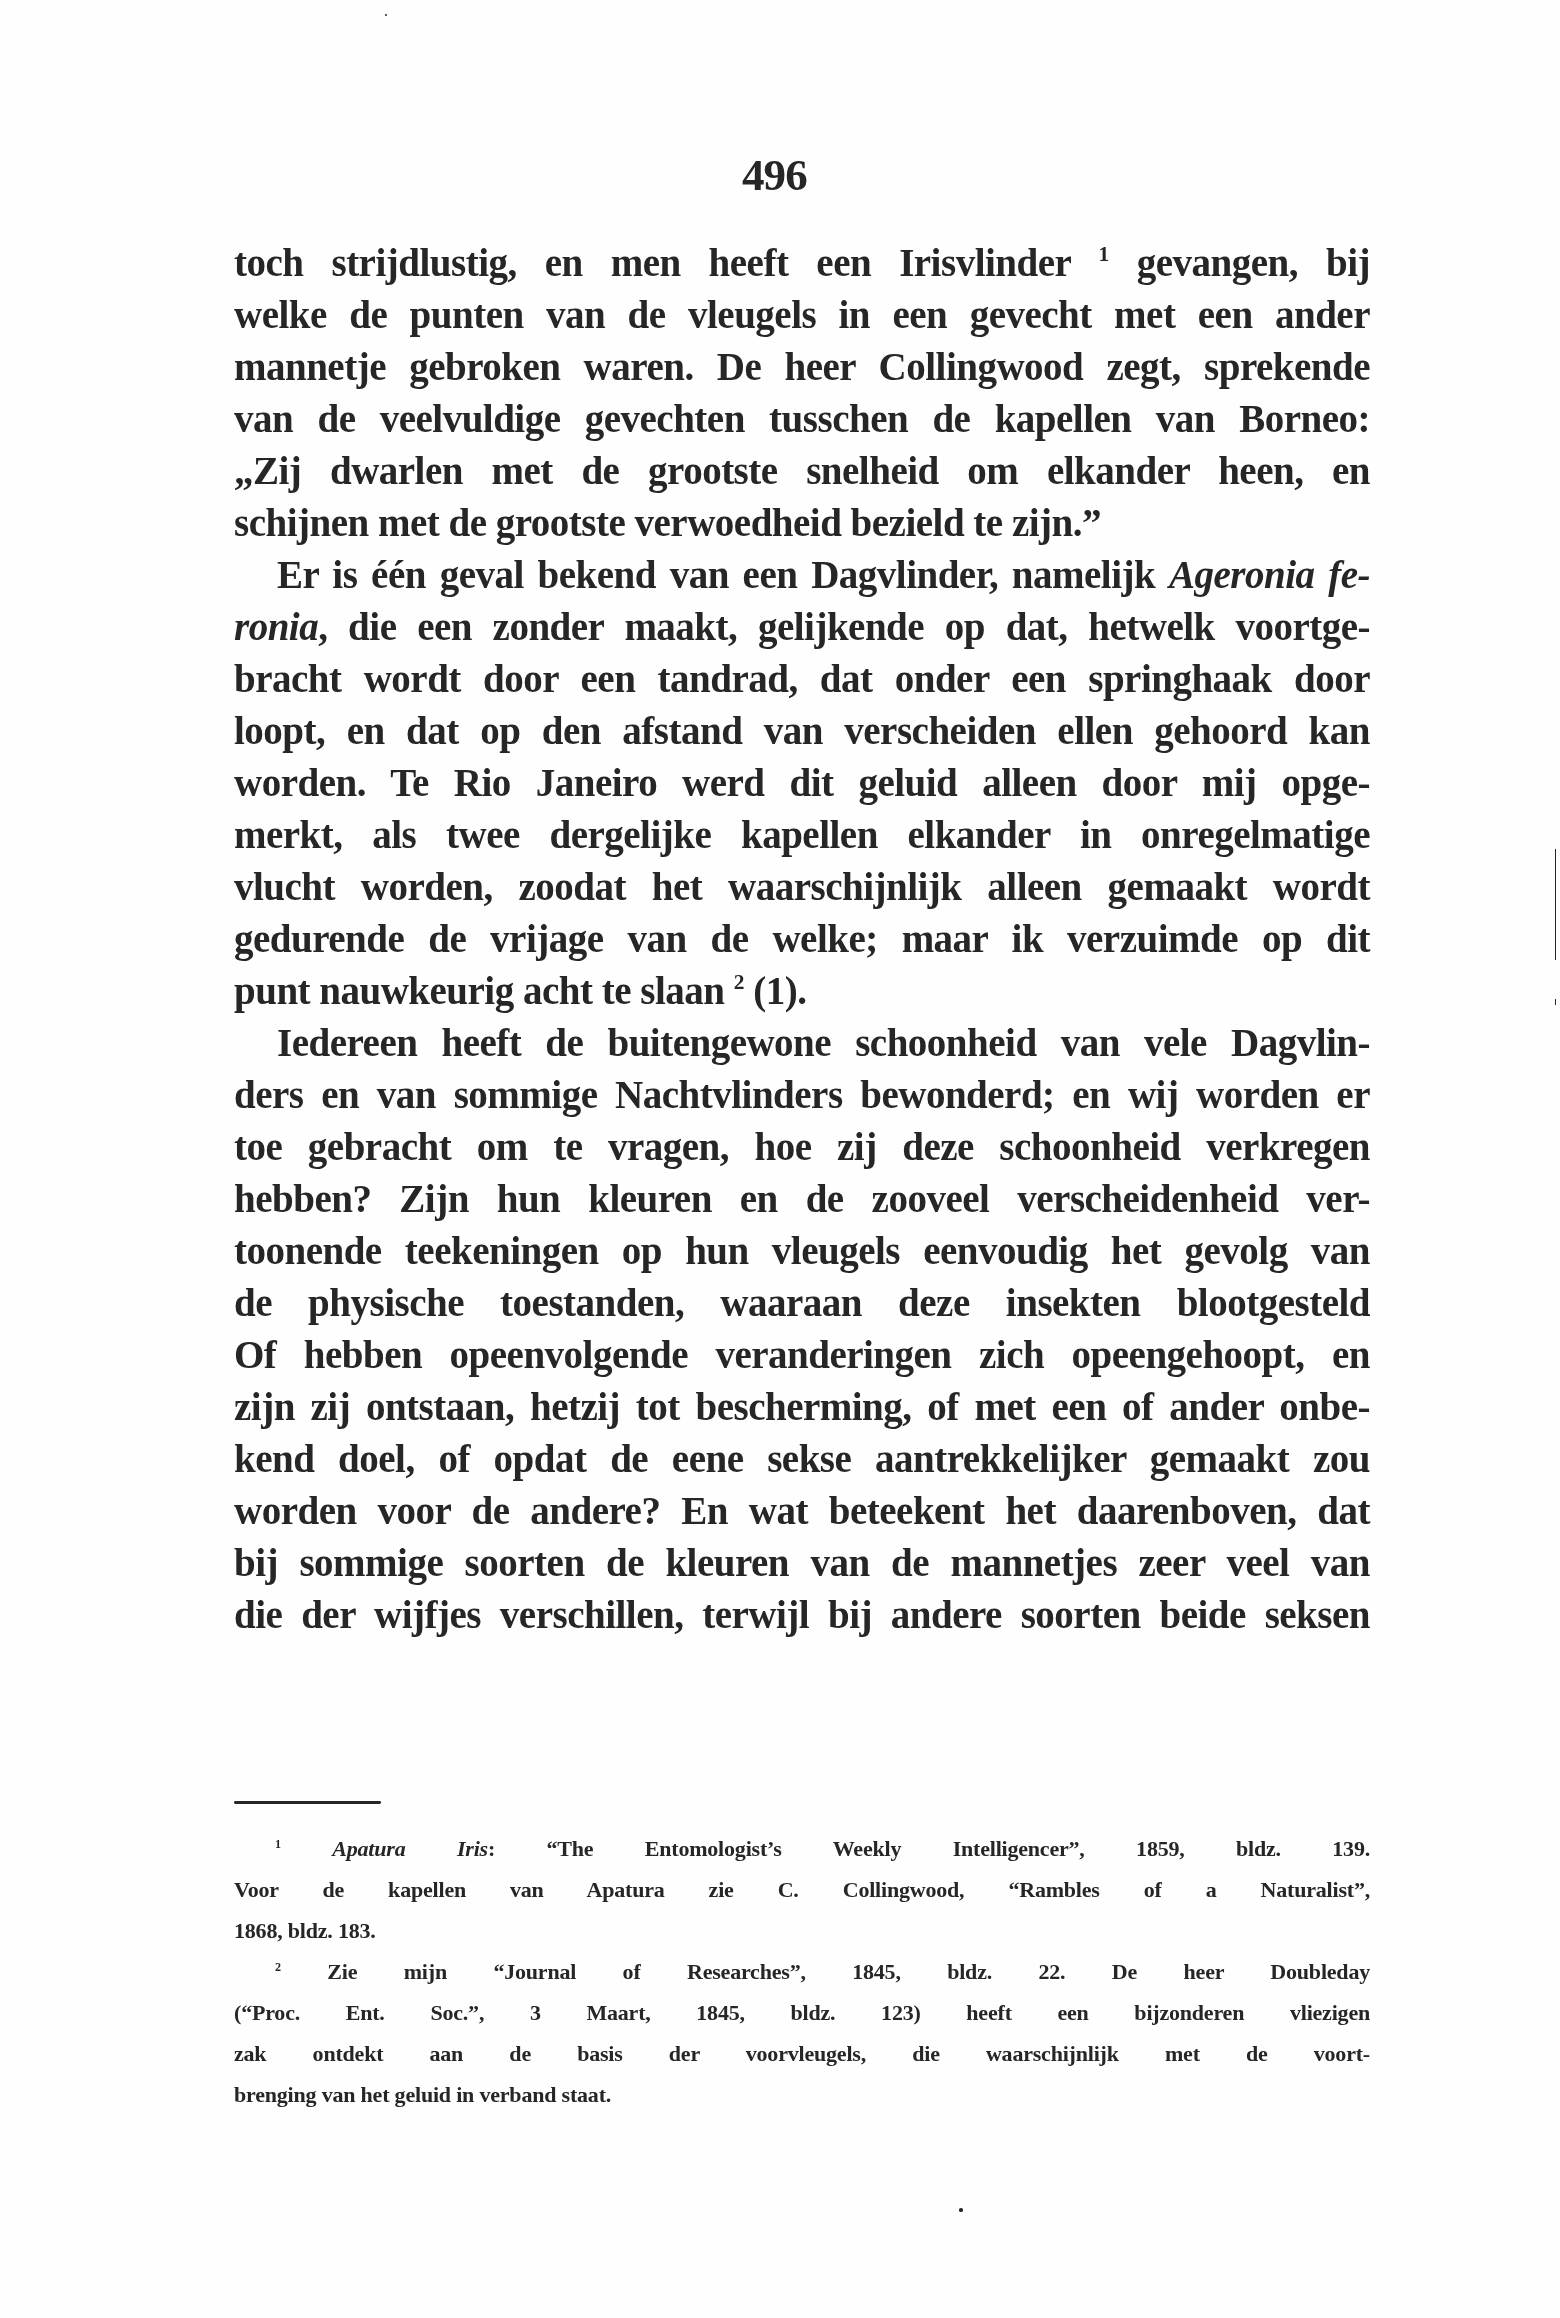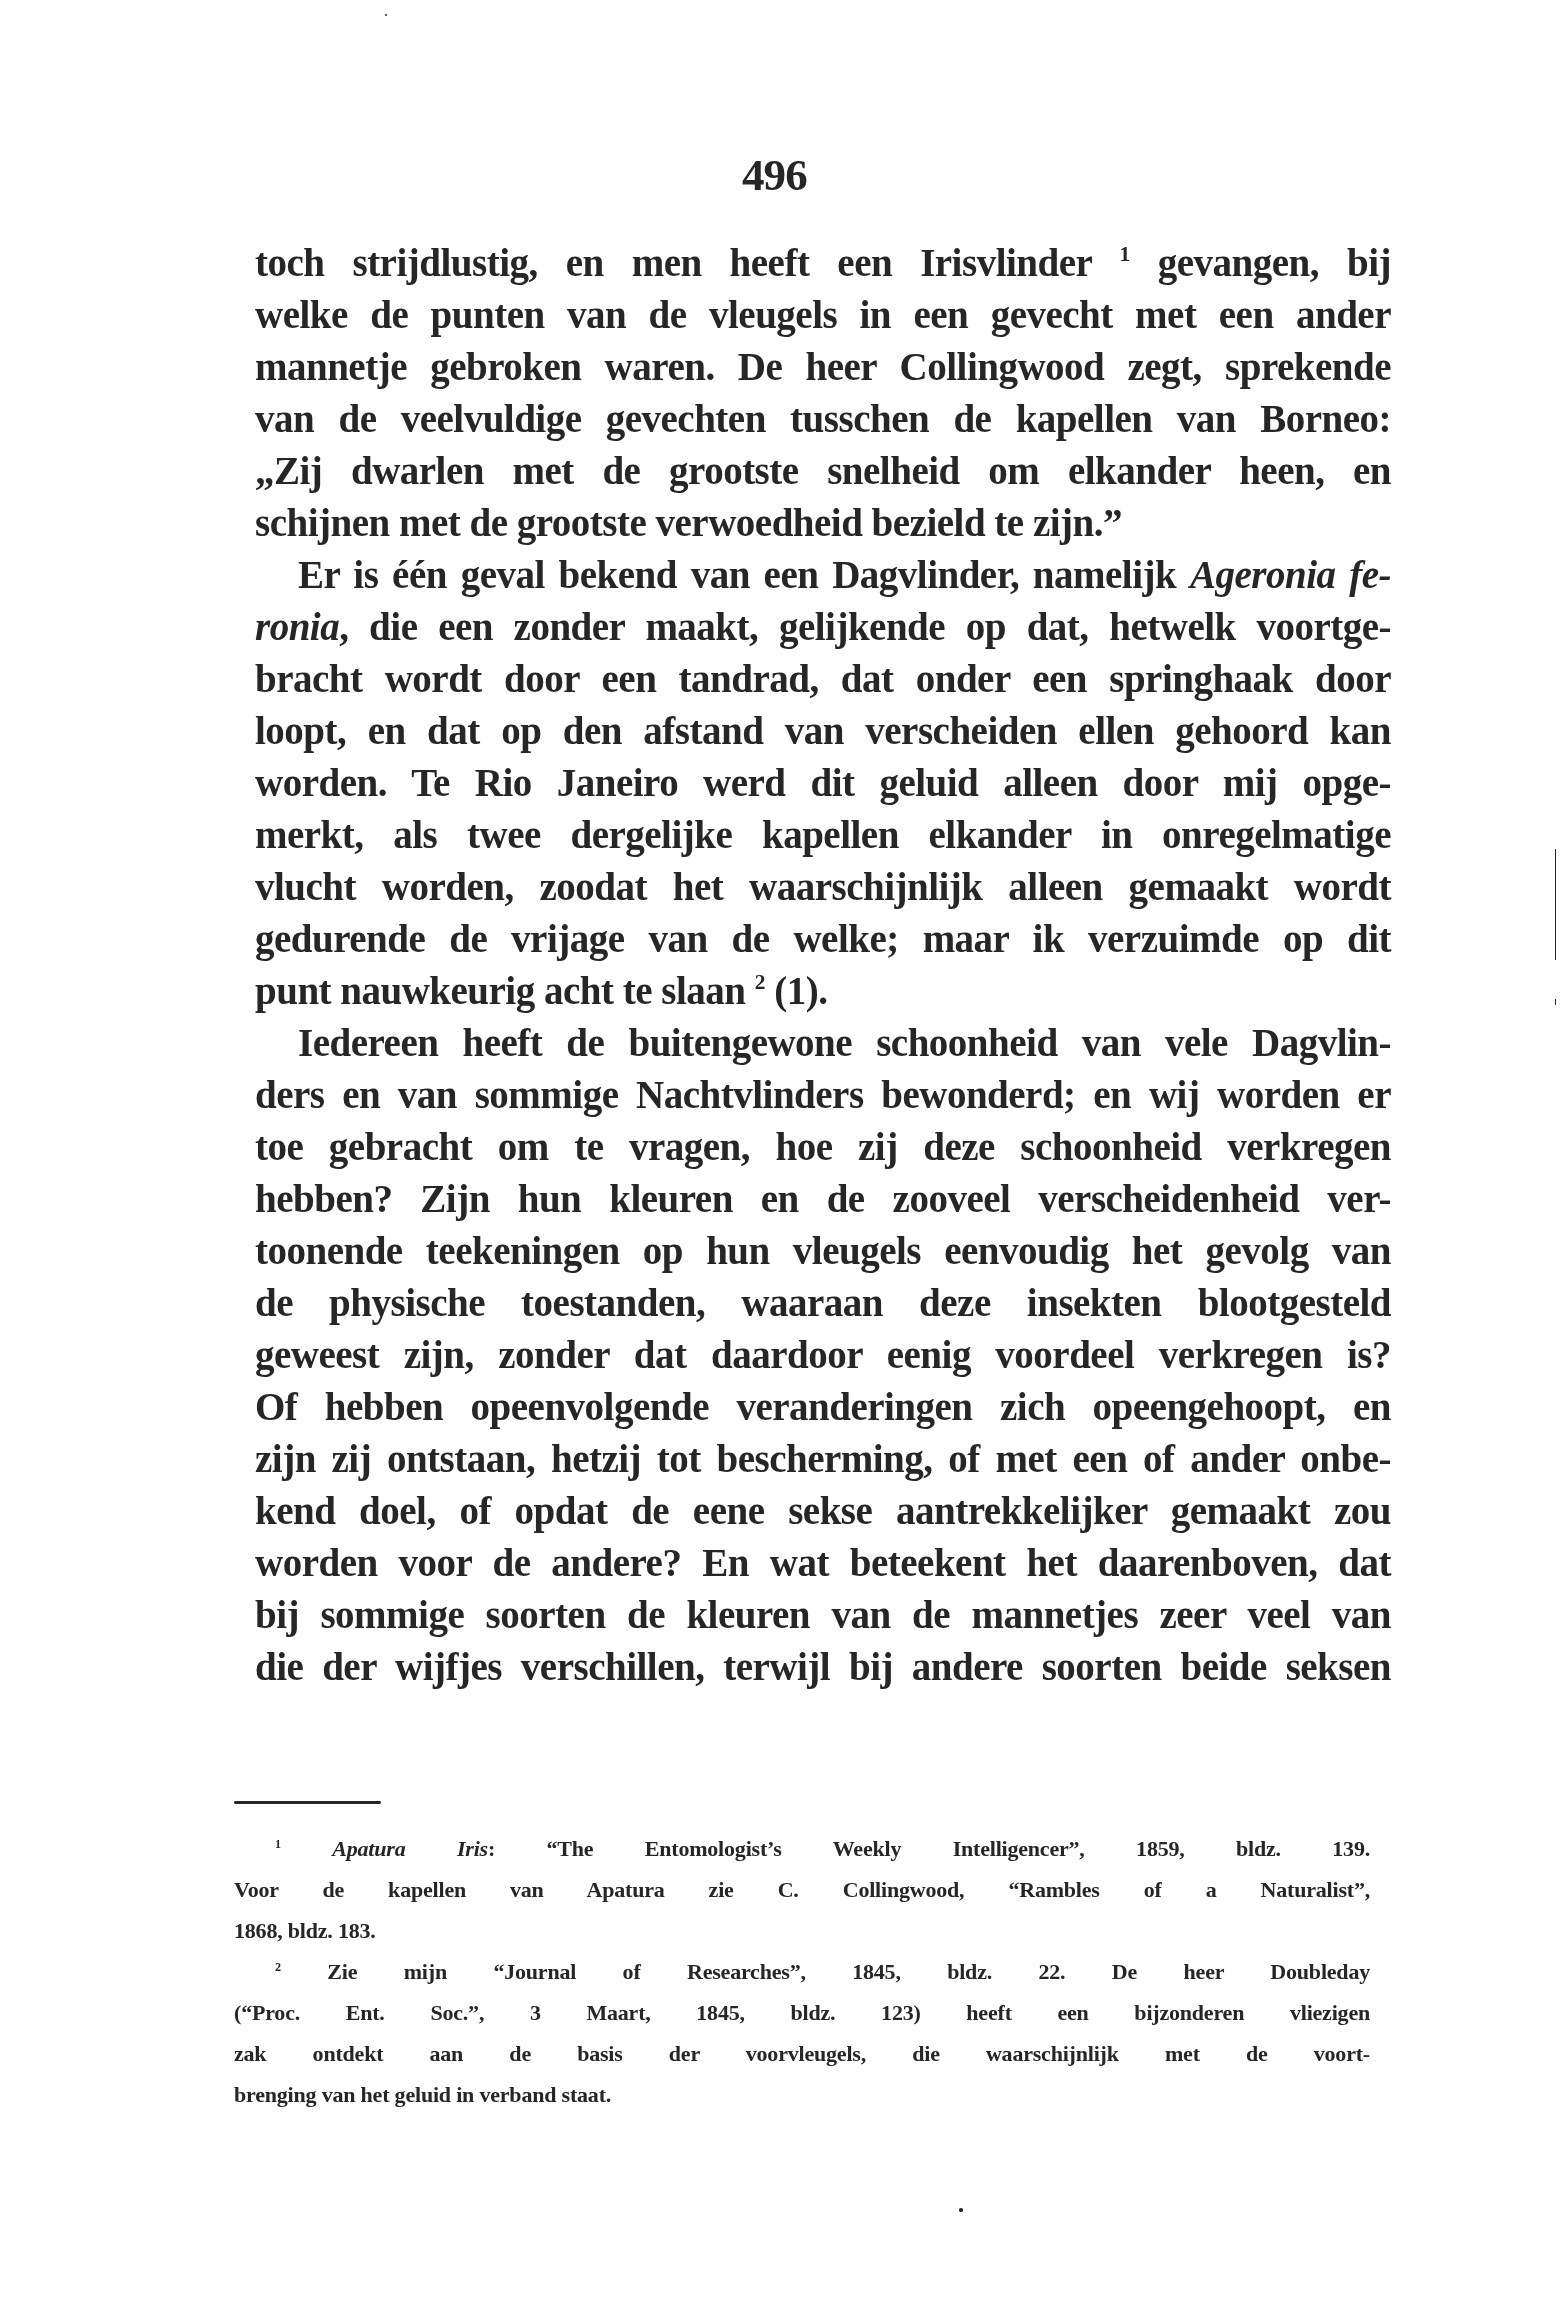--- a/index.html
+++ b/index.html
@@ -1,19 +1,19 @@
 <!DOCTYPE html>
 <html style="font-size:7.4px"><head>
 <meta charset="utf-8">
 <style>
   html, body { margin: 0; padding: 0; background: #ffffff; }
   body { width: 1561px; height: 2397px; position: relative; overflow: hidden; }
   .page { position: absolute; left: 0; top: 0; width: 1561px; height: 2397px; background: #fefefe; color: #262626; font-family: "Liberation Serif", "DejaVu Serif", serif; font-weight: bold; }
   .page-number { position: absolute; left: 742px; width: 121px; top: 153px; font-size: 45px; line-height: 45px; letter-spacing: -0.9px; }
-  .body-text { position: absolute; left: 234px; width: 1136px; top: 237px; margin-left: 21px; }
+  .body-text { position: absolute; left: 234px; width: 1136px; top: 237px; }
   .line { display: block; height: 52px; line-height: 52px; font-size: 39px; white-space: nowrap; text-align: justify; text-align-last: justify; letter-spacing: -0.5px; }
   .line.indent { padding-left: 43px; }
   .line.last { text-align-last: left; }
   .line i, .fn i { font-style: italic; }
   .line sup, .fn sup { font-size: 0.55em; vertical-align: 0.7em; line-height: 0; }
   .footnote-rule { position: absolute; left: 234px; top: 1801px; width: 147px; height: 3.2px; background: #262626; border-radius: 1.4px; }
   .footnotes { position: absolute; left: 234px; width: 1136px; top: 1828px; }
   .fn { display: block; height: 41px; line-height: 41px; font-size: 22px; white-space: nowrap; text-align: justify; text-align-last: justify; letter-spacing: -0.2px; }
   .fn.indent { padding-left: 41px; }
   .fn.last { text-align-last: left; }
@@ -45,21 +45,20 @@
     <span class="line">vlucht worden, zoodat het waarschijnlijk alleen gemaakt wordt</span>
     <span class="line">gedurende de vrijage van de welke; maar ik verzuimde op dit</span>
     <span class="line last"><span>punt nauwkeurig acht te slaan</span> <sup>2</sup> <span>(1).</span></span>
 
     <span class="line indent">Iedereen heeft de buitengewone schoonheid van vele Dagvlin-</span>
     <span class="line">ders en van sommige Nachtvlinders bewonderd; en wij worden er</span>
     <span class="line">toe gebracht om te vragen, hoe zij deze schoonheid verkregen</span>
     <span class="line">hebben? Zijn hun kleuren en de zooveel verscheidenheid ver-</span>
     <span class="line">toonende teekeningen op hun vleugels eenvoudig het gevolg van</span>
     <span class="line">de physische toestanden, waaraan deze insekten blootgesteld</span>
-    <span class="line">geweest zijn, zonder dat daardoor eenig voordeel verkregen is?</span>
     <span class="line">Of hebben opeenvolgende veranderingen zich opeengehoopt, en</span>
     <span class="line">zijn zij ontstaan, hetzij tot bescherming, of met een of ander onbe-</span>
     <span class="line">kend doel, of opdat de eene sekse aantrekkelijker gemaakt zou</span>
     <span class="line">worden voor de andere? En wat beteekent het daarenboven, dat</span>
     <span class="line">bij sommige soorten de kleuren van de mannetjes zeer veel van</span>
     <span class="line">die der wijfjes verschillen, terwijl bij andere soorten beide seksen</span>
   </div>
 
   <div class="footnote-rule"></div>
 

